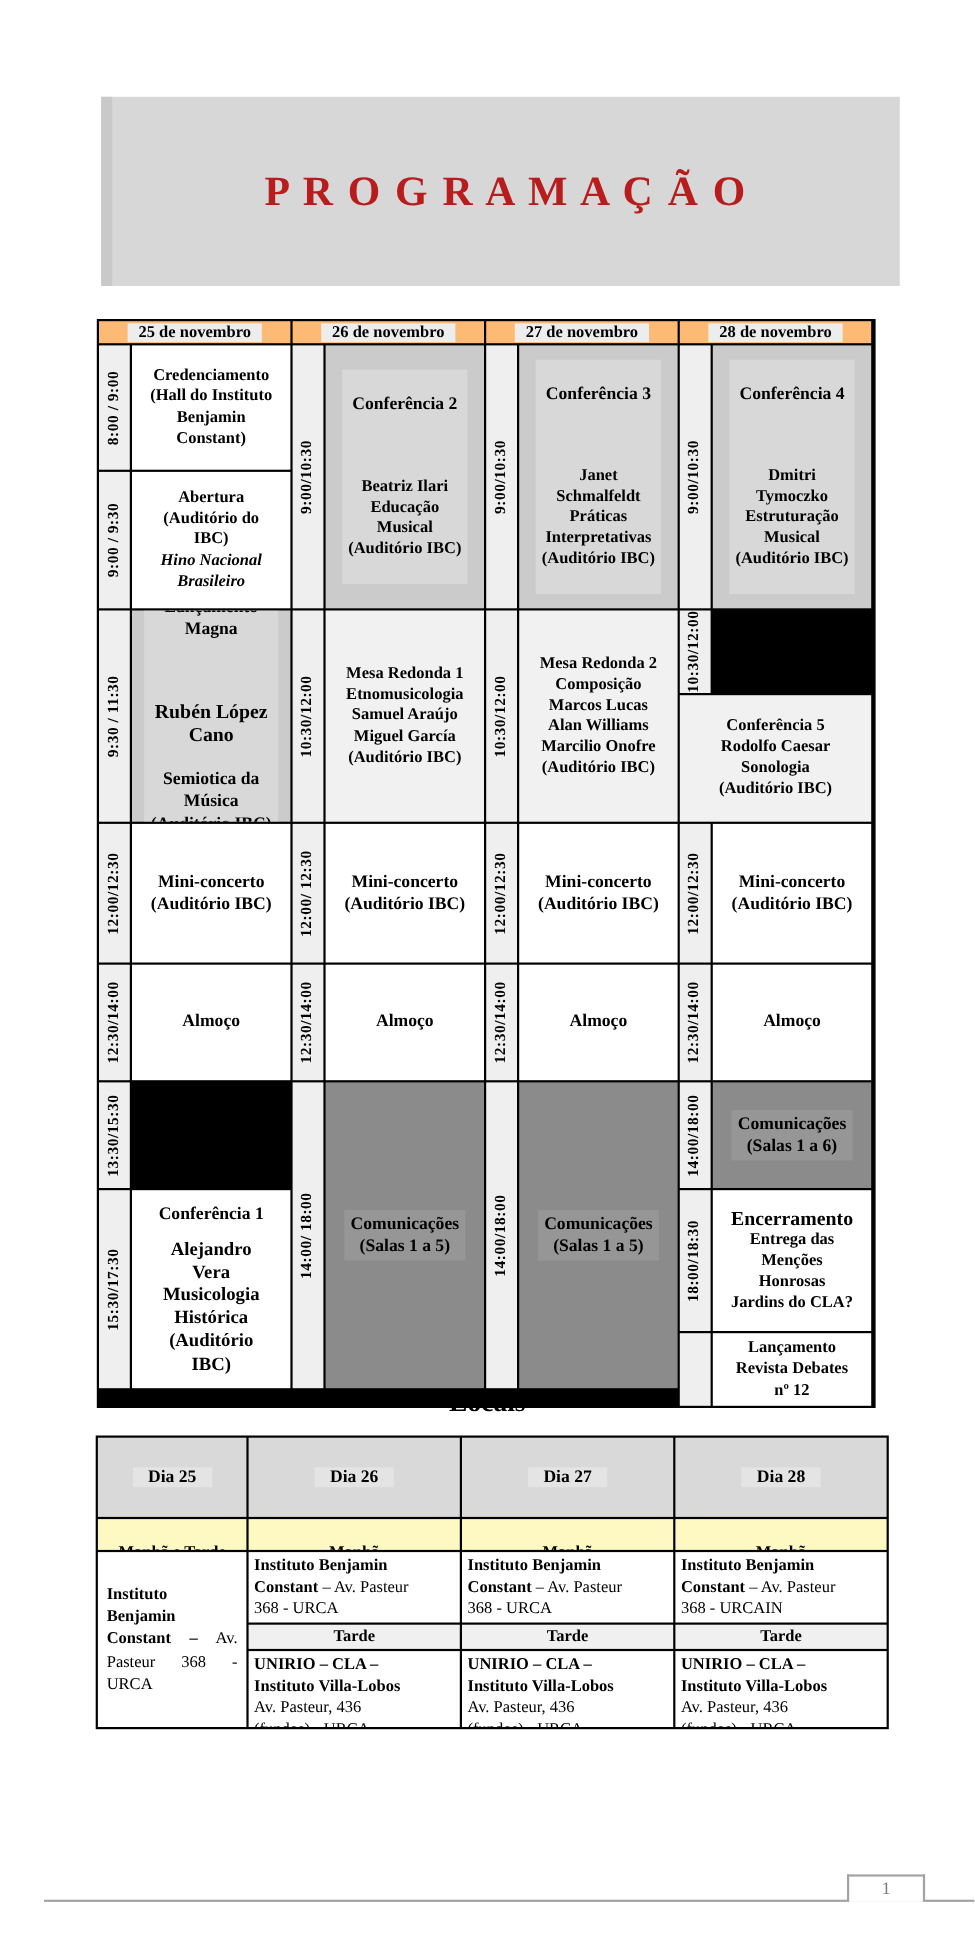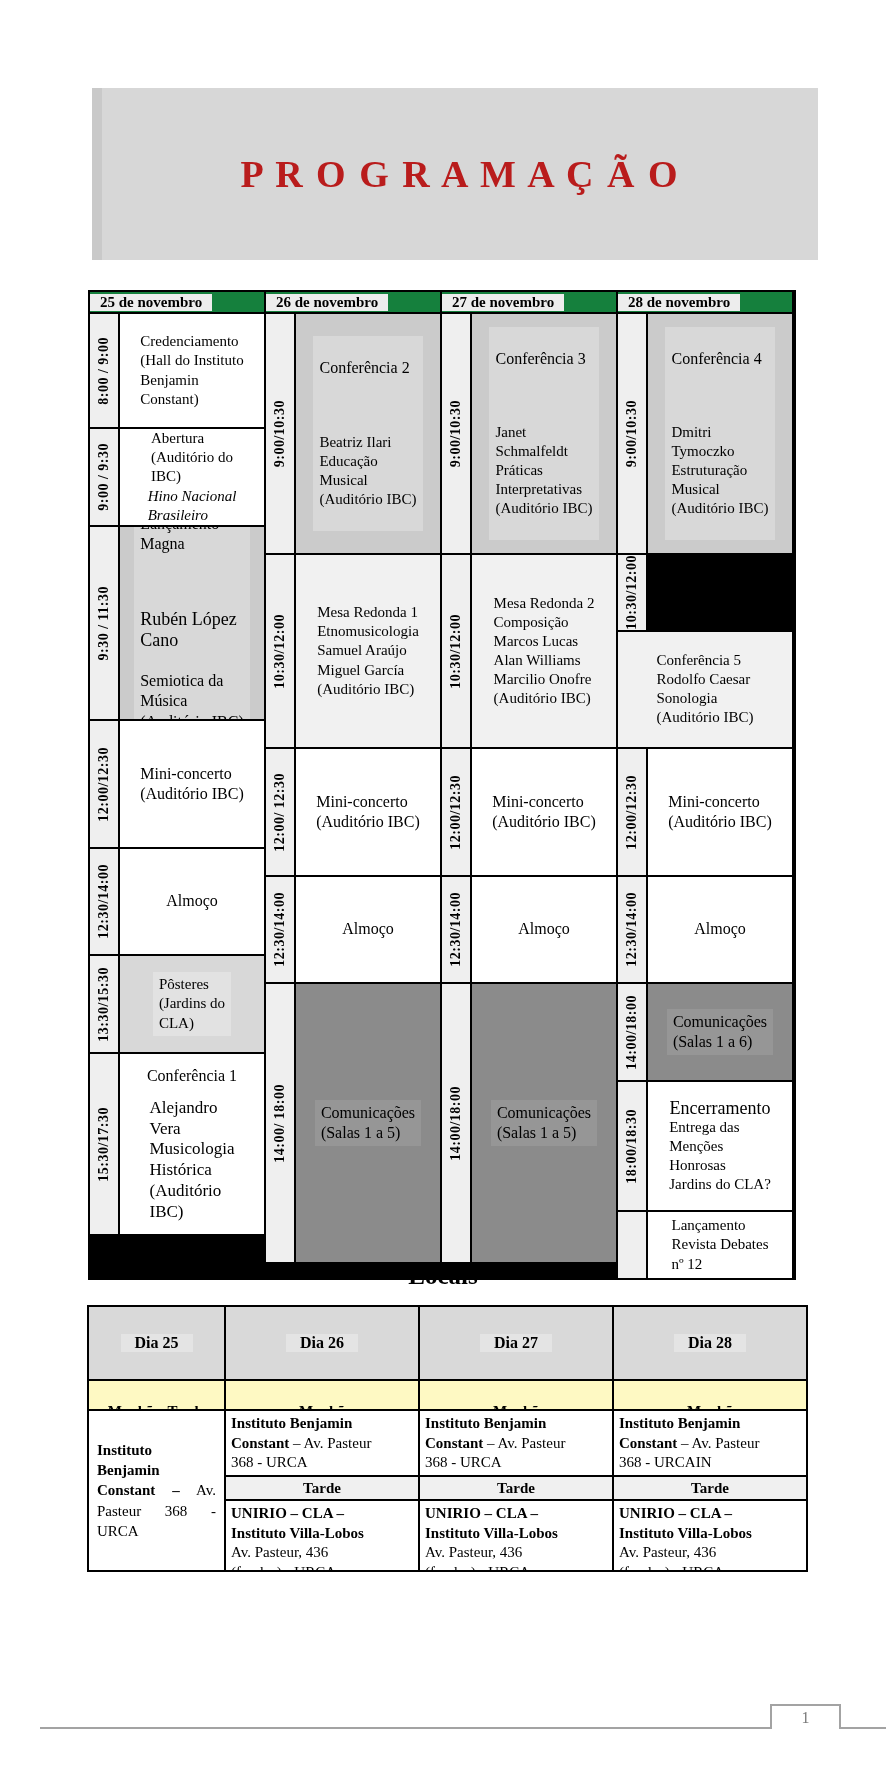--- a/index.html
+++ b/index.html
@@ -16,32 +16,32 @@
   .title-box h1{
     margin:0;font-size:38px;font-weight:bold;letter-spacing:2px;color:#b91c1c;
     font-family:"Liberation Serif","DejaVu Serif",serif;
   }
   
   .grid{position:absolute;background:#000;padding:2px;display:flex;gap:2px;box-sizing:border-box;}
   .daycol{display:flex;flex-direction:column;gap:2px;width:174px;background:#000;}
   .row{display:flex;gap:2px;}
   .cell{box-sizing:border-box;overflow:hidden;}
   .hdr{
-    height:20px;background:#15803d;display:flex;align-items:center;justify-content:flex-start;
+    height:20px;background:#fdba74;display:flex;align-items:center;justify-content:center;
     font-weight:bold;font-size:15px;
   }
   .hdr .hl{background:#ededed;padding:0 10px;}
   .t{width:28px;background:#efefef;display:flex;align-items:center;justify-content:center;flex:none;}
   .t span{
     writing-mode:vertical-rl;transform:rotate(180deg);
     font-weight:bold;font-size:14px;letter-spacing:.5px;white-space:pre-line;text-align:center;
   }
   .c{
     flex:1;display:flex;flex-direction:column;justify-content:center;align-items:center;
-    font-weight:normal;font-size:15px;line-height:1.27;white-space:pre-line;
+    text-align:center;font-weight:bold;font-size:15px;line-height:1.27;white-space:pre-line;
   }
   .bg-white{background:#ffffff;}
   .bg-gray{background:#cbcbcb;}
   .bg-light{background:#f1f1f1;}
   .bg-poster{background:#d8d8d8;}
   .bg-dark{background:#8b8b8b;}
   .hl-block{background:rgba(255,255,255,.25);padding:3px 6px;max-width:92%;}
   .bg-dark .hl-block{background:rgba(255,255,255,.10);}
   .ev-title{font-size:16px;}
   .ev-gap{height:16px;}
@@ -103,21 +103,21 @@
       </div>
     <div class="row" style="height:113px;">
       <div class="cell t">
           <span>8:00 / 9:00</span>
         </div>
       <div class="cell c bg-white"><div>Credenciamento
 (Hall do Instituto
 Benjamin
 Constant)</div></div>
     </div>
-    <div class="row" style="height:96px;">
+    <div class="row" style="height:124px;">
       <div class="cell t">
           <span>9:00 / 9:30</span>
         </div>
       <div class="cell c bg-white">
         <div>Abertura
 (Auditório do
 IBC)</div>
         <div class="it">Hino Nacional
 Brasileiro</div>
       </div>
@@ -149,23 +149,20 @@
     <div class="row" style="height:105px;">
       <div class="cell t">
           <span>12:30/14:00</span>
         </div>
       <div class="cell c bg-white big16"><div>Almoço</div></div>
     </div>
     <div class="row" style="height:96px;">
       <div class="cell t">
           <span>13:30/15:30</span>
         </div>
-      <div class="cell c bg-poster"><div class="hl-block">Pôsteres
-(Jardins do
-CLA)</div></div>
     </div>
     <div class="row" style="height:180px;">
       <div class="cell t">
           <span>15:30/17:30</span>
         </div>
       <div class="cell c bg-white">
         <div class="ev-title">Conferência 1</div>
         <div class="ev-gap-sm"></div>
         <div class="speaker-md">Alejandro
 Vera

